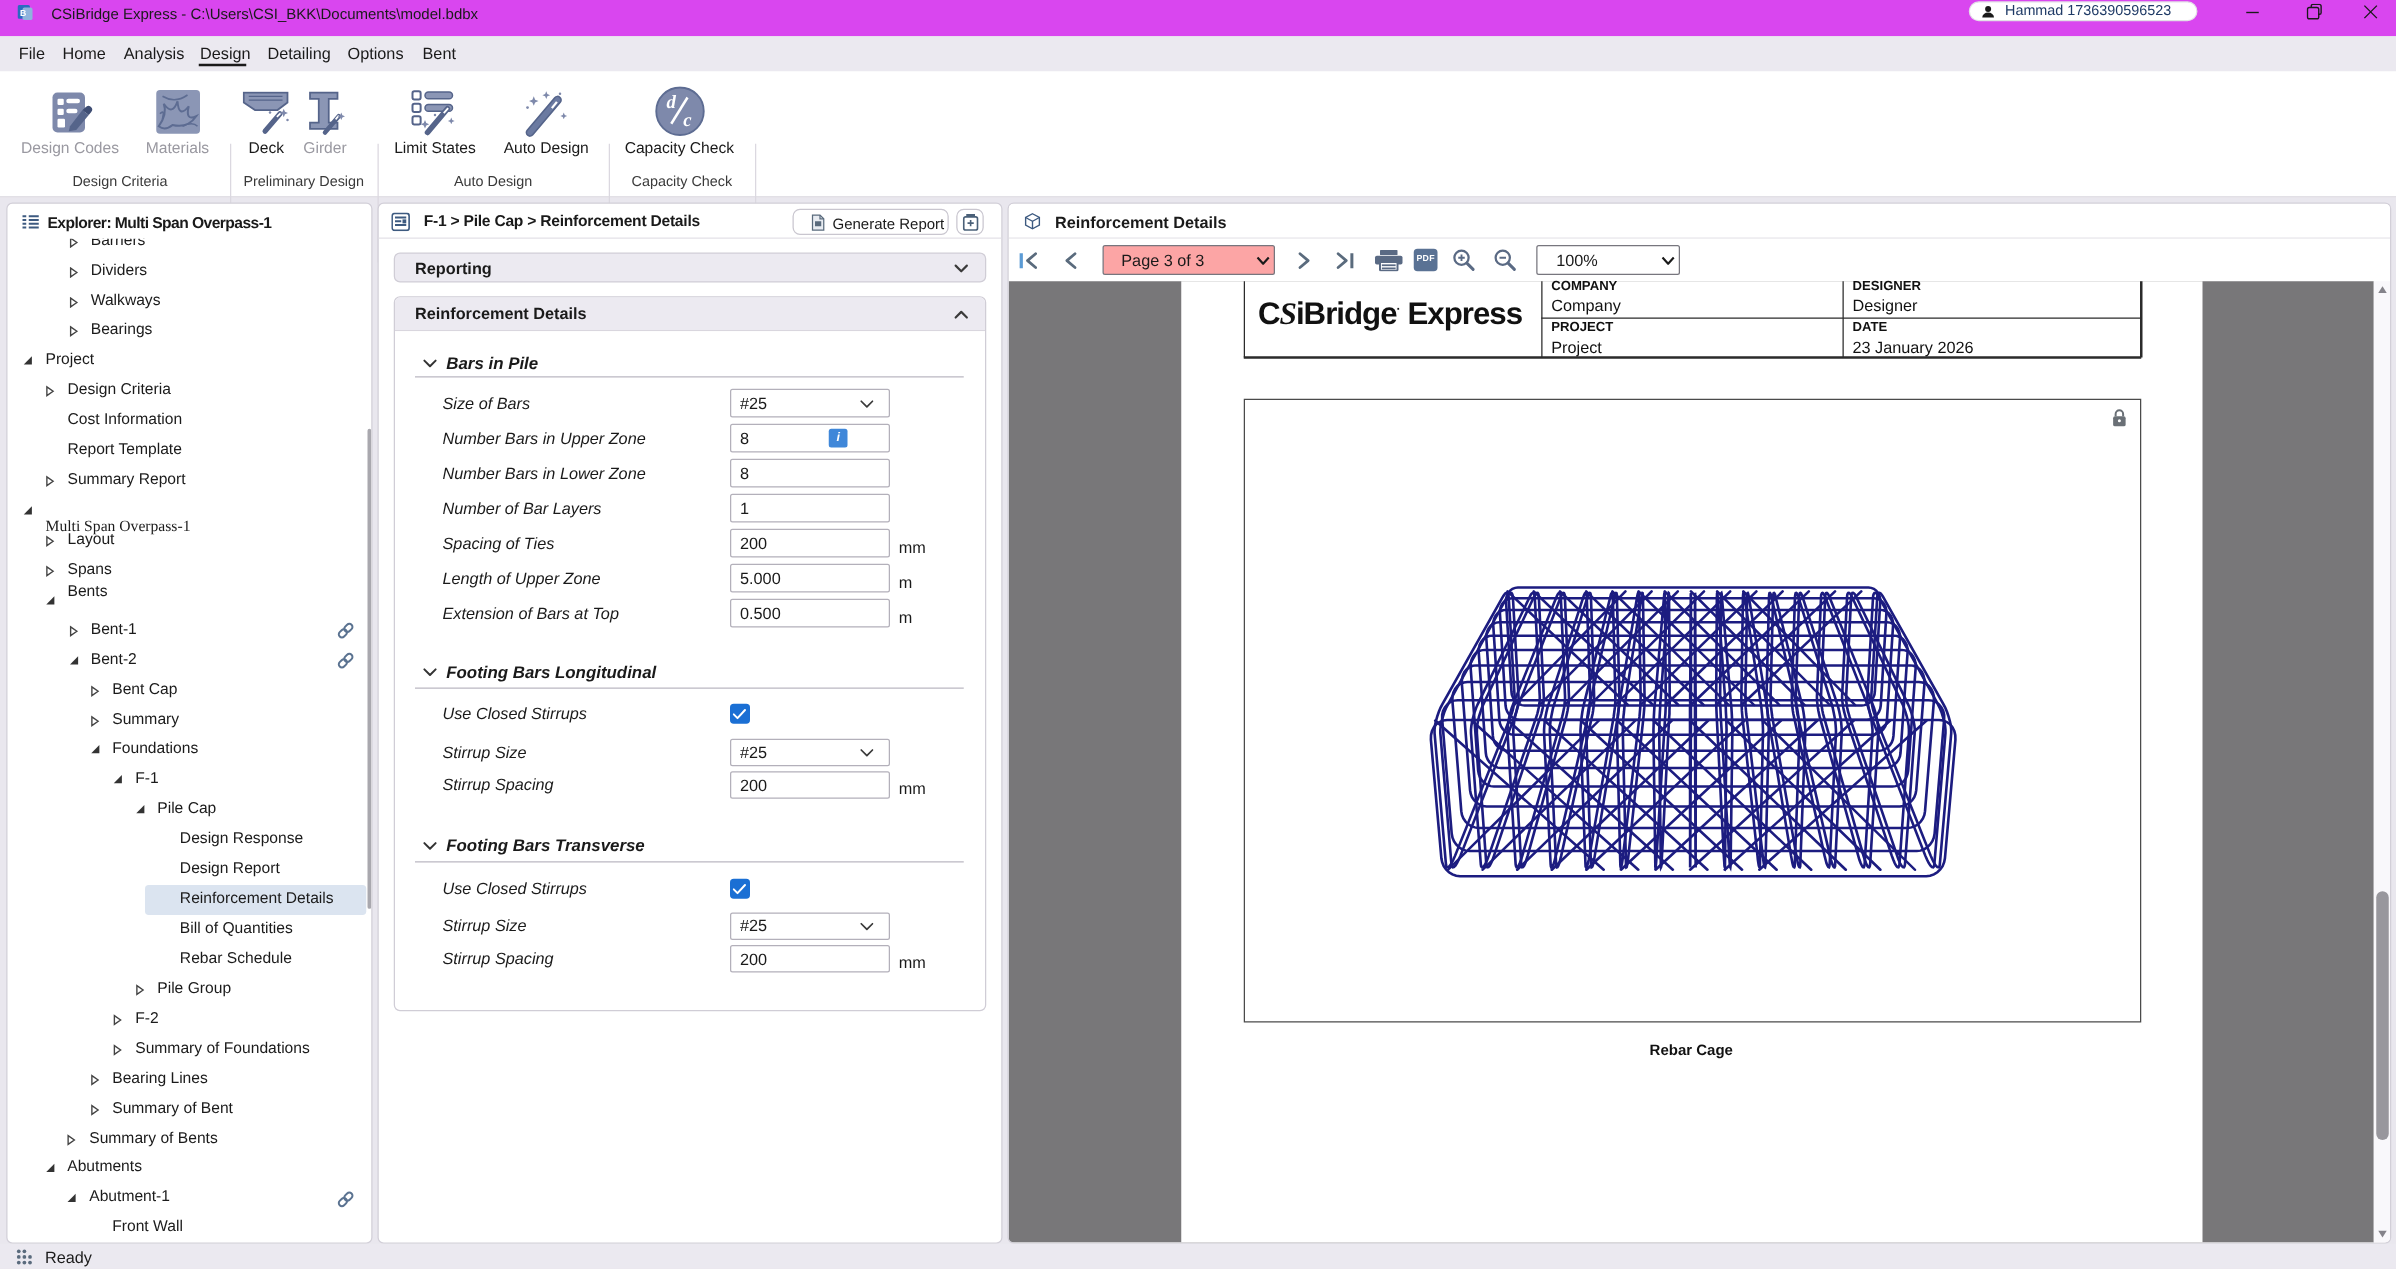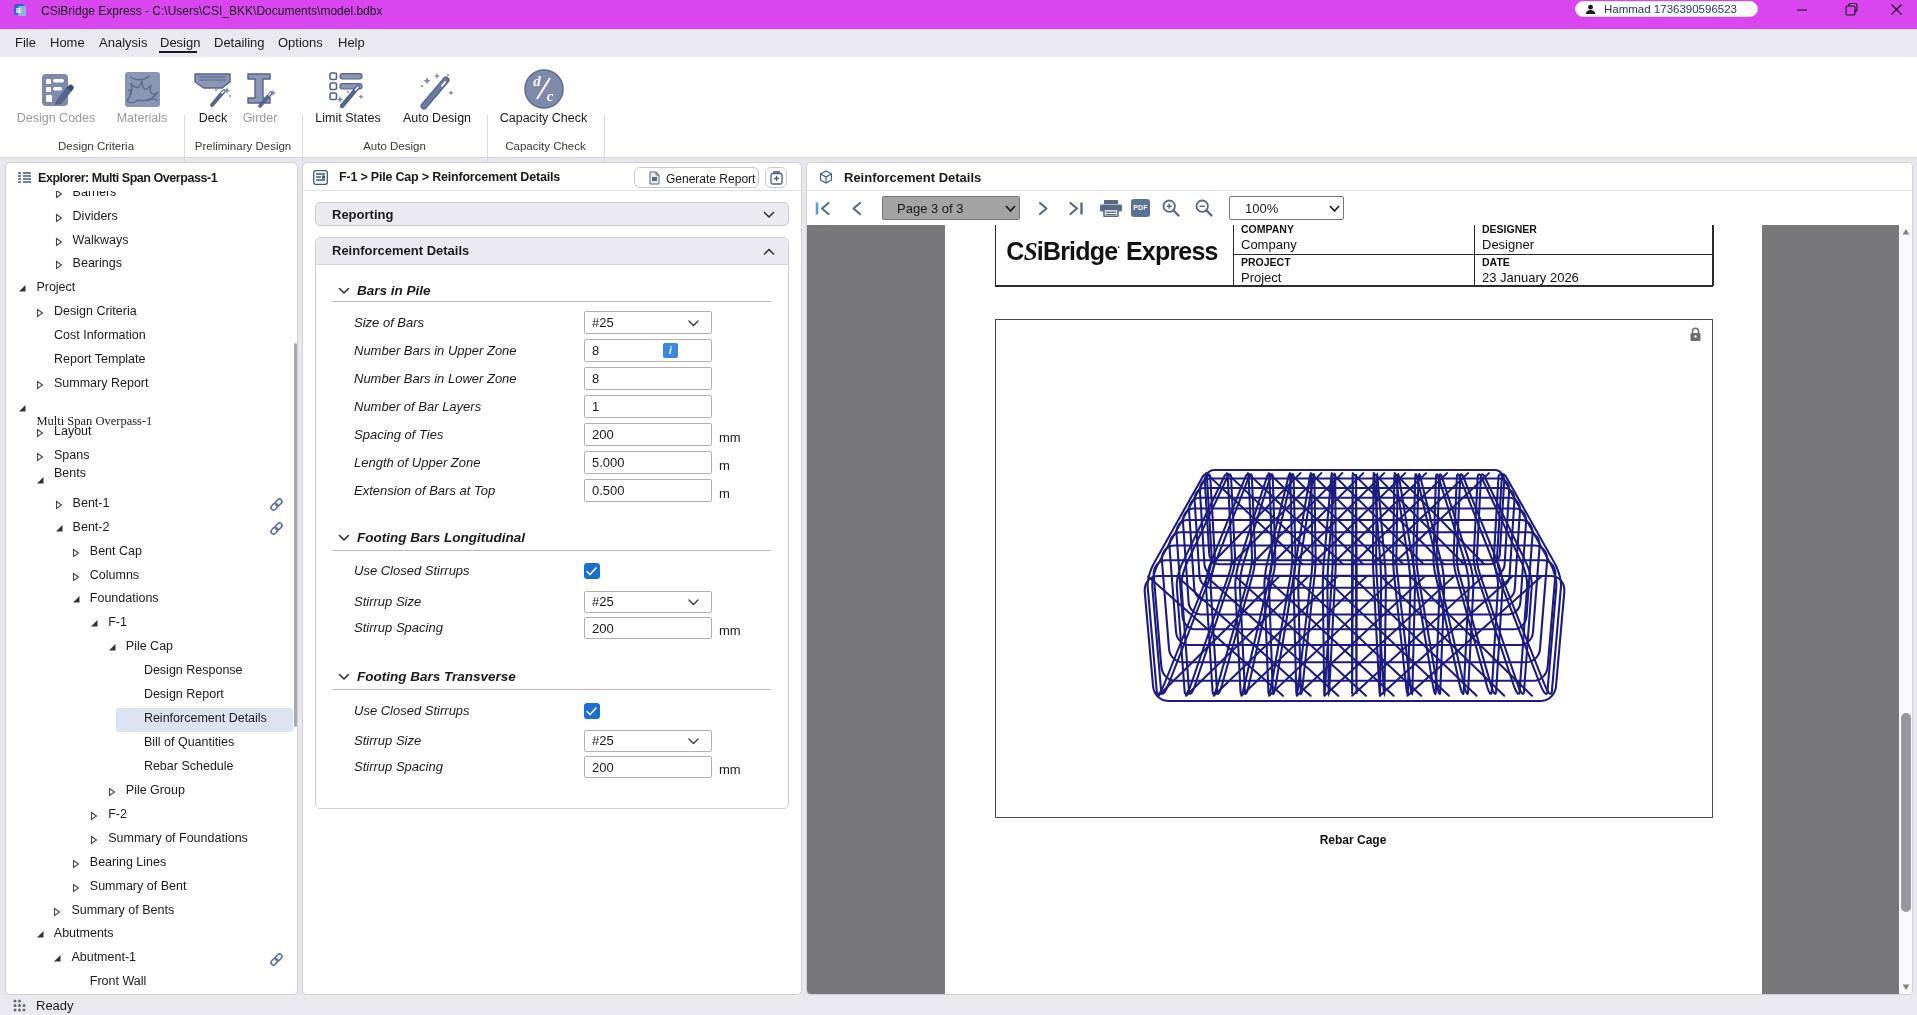--- a/index.html
+++ b/index.html
@@ -49,21 +49,21 @@
 </div>
 
 <div class="abs" style="left:0;top:29px;width:1917px;height:28px;background:#ebe9f0;font-size:13px;">
   <span class="abs" style="left:15px;top:6px;">File</span>
   <span class="abs" style="left:50px;top:6px;">Home</span>
   <span class="abs" style="left:99px;top:6px;">Analysis</span>
   <span class="abs" style="left:160px;top:6px;">Design</span>
   <div class="abs" style="left:159px;top:22px;width:38px;height:2px;background:#1a1a1a;"></div>
   <span class="abs" style="left:214px;top:6px;">Detailing</span>
   <span class="abs" style="left:278px;top:6px;">Options</span>
-  <span class="abs" style="left:338px;top:6px;">Help</span>
+  <span class="abs" style="left:338px;top:6px;">Bent</span>
 </div>
 
 <div class="abs" style="left:0;top:57px;width:1917px;height:101px;background:#fff;border-bottom:1px solid #d9d6de;">
   <div class="sep" style="left:184px;"></div>
   <div class="sep" style="left:302px;"></div>
   <div class="sep" style="left:487px;"></div>
   <div class="sep" style="left:604px;"></div>
   <div id="ribbon-icons">
       <svg class="abs" style="left:38px;top:14px;" width="38" height="38" viewBox="0 0 38 38">
 <rect x="4" y="3" width="26" height="32" rx="4" fill="#7e89ab"></rect>
@@ -221,21 +221,21 @@
           <rect x="7" y="5" width="7.2" height="5" rx="2.5"></rect>
         </g>
       </svg>
 <svg class="abs" style="left:70.8px;top:356.5px;" width="8" height="10" viewBox="0 0 8 10">
         <path d="M1.5 1.5 L6.5 5 L1.5 8.5 Z" fill="none" stroke="#444" stroke-width="1.1"></path>
       </svg>
 <div class="trow" style="left:88.8px;top:352.5px;">Bent Cap</div>
 <svg class="abs" style="left:70.8px;top:380.5px;" width="8" height="10" viewBox="0 0 8 10">
         <path d="M1.5 1.5 L6.5 5 L1.5 8.5 Z" fill="none" stroke="#444" stroke-width="1.1"></path>
       </svg>
-<div class="trow" style="left:88.8px;top:376.5px;">Columns</div>
+<div class="trow" style="left:88.8px;top:376.5px;">Summary</div>
 <svg class="abs" style="left:70.8px;top:404.4px;" width="9" height="9" viewBox="0 0 9 9">
         <path d="M7.5 1 L7.5 7.5 L1 7.5 Z" fill="#333"></path>
       </svg>
 <div class="trow" style="left:88.8px;top:400.4px;">Foundations</div>
 <svg class="abs" style="left:89.2px;top:428.3px;" width="9" height="9" viewBox="0 0 9 9">
         <path d="M7.5 1 L7.5 7.5 L1 7.5 Z" fill="#333"></path>
       </svg>
 <div class="trow" style="left:107.2px;top:424.3px;">F-1</div>
 <svg class="abs" style="left:106.8px;top:452.3px;" width="9" height="9" viewBox="0 0 9 9">
         <path d="M7.5 1 L7.5 7.5 L1 7.5 Z" fill="#333"></path>
@@ -402,21 +402,21 @@
   </svg>
   <div class="abs bold" style="left:37px;top:7px;font-size:13px;">Reinforcement Details</div>
   <div id="toolbar" class="abs" style="left:0;top:28px;width:1105px;height:34px;background:#fff;">
       <svg class="abs" style="left:8px;top:10px;" width="17" height="15" viewBox="0 0 17 15">
         <path d="M2 1.5 V13.5" stroke="#5b9bd5" stroke-width="2.6"></path>
         <path d="M13.5 2 L7 7.5 L13.5 13" fill="none" stroke="#5a6b7d" stroke-width="2.2" stroke-linecap="round" stroke-linejoin="round"></path>
       </svg>
 <svg class="abs" style="left:43px;top:10px;" width="13" height="15" viewBox="0 0 13 15">
         <path d="M10 2 L3.5 7.5 L10 13" fill="none" stroke="#5a6b7d" stroke-width="2.2" stroke-linecap="round" stroke-linejoin="round"></path>
       </svg>
-<div class="abs" style="left:75px;top:5px;width:138px;height:24px;border:1px solid #77767e;border-radius:2px;background:#a3a3a3;">
+<div class="abs" style="left:75px;top:5px;width:138px;height:24px;border:1px solid #77767e;border-radius:2px;background:#fca5a5;">
         <div class="abs" style="left:14px;top:4px;font-size:13px;">Page 3 of 3</div>
         <svg class="abs" style="left:122px;top:8px;" width="11" height="8" viewBox="0 0 11 8">
           <path d="M1 1 L5.5 6 L10 1" fill="none" stroke="#1a1a1a" stroke-width="1.7" stroke-linejoin="round"></path>
         </svg>
       </div>
 <svg class="abs" style="left:230px;top:10px;" width="13" height="15" viewBox="0 0 13 15">
         <path d="M3 2 L9.5 7.5 L3 13" fill="none" stroke="#5a6b7d" stroke-width="2.2" stroke-linecap="round" stroke-linejoin="round"></path>
       </svg>
 <svg class="abs" style="left:260px;top:10px;" width="17" height="15" viewBox="0 0 17 15">
         <path d="M3.5 2 L10 7.5 L3.5 13" fill="none" stroke="#5a6b7d" stroke-width="2.2" stroke-linecap="round" stroke-linejoin="round"></path>

